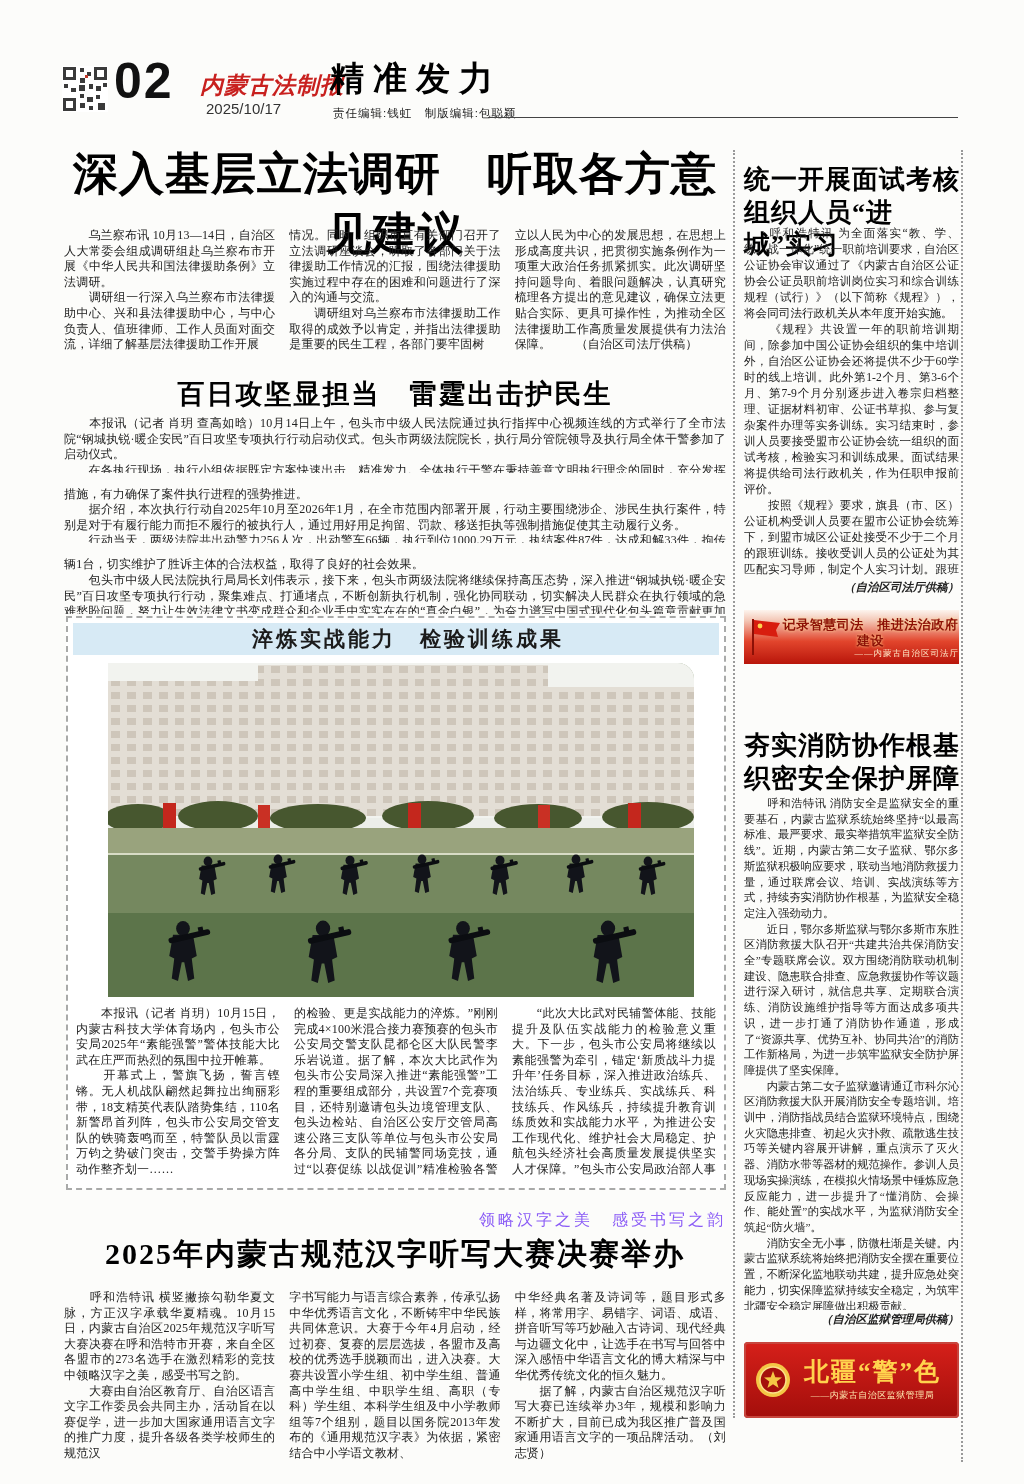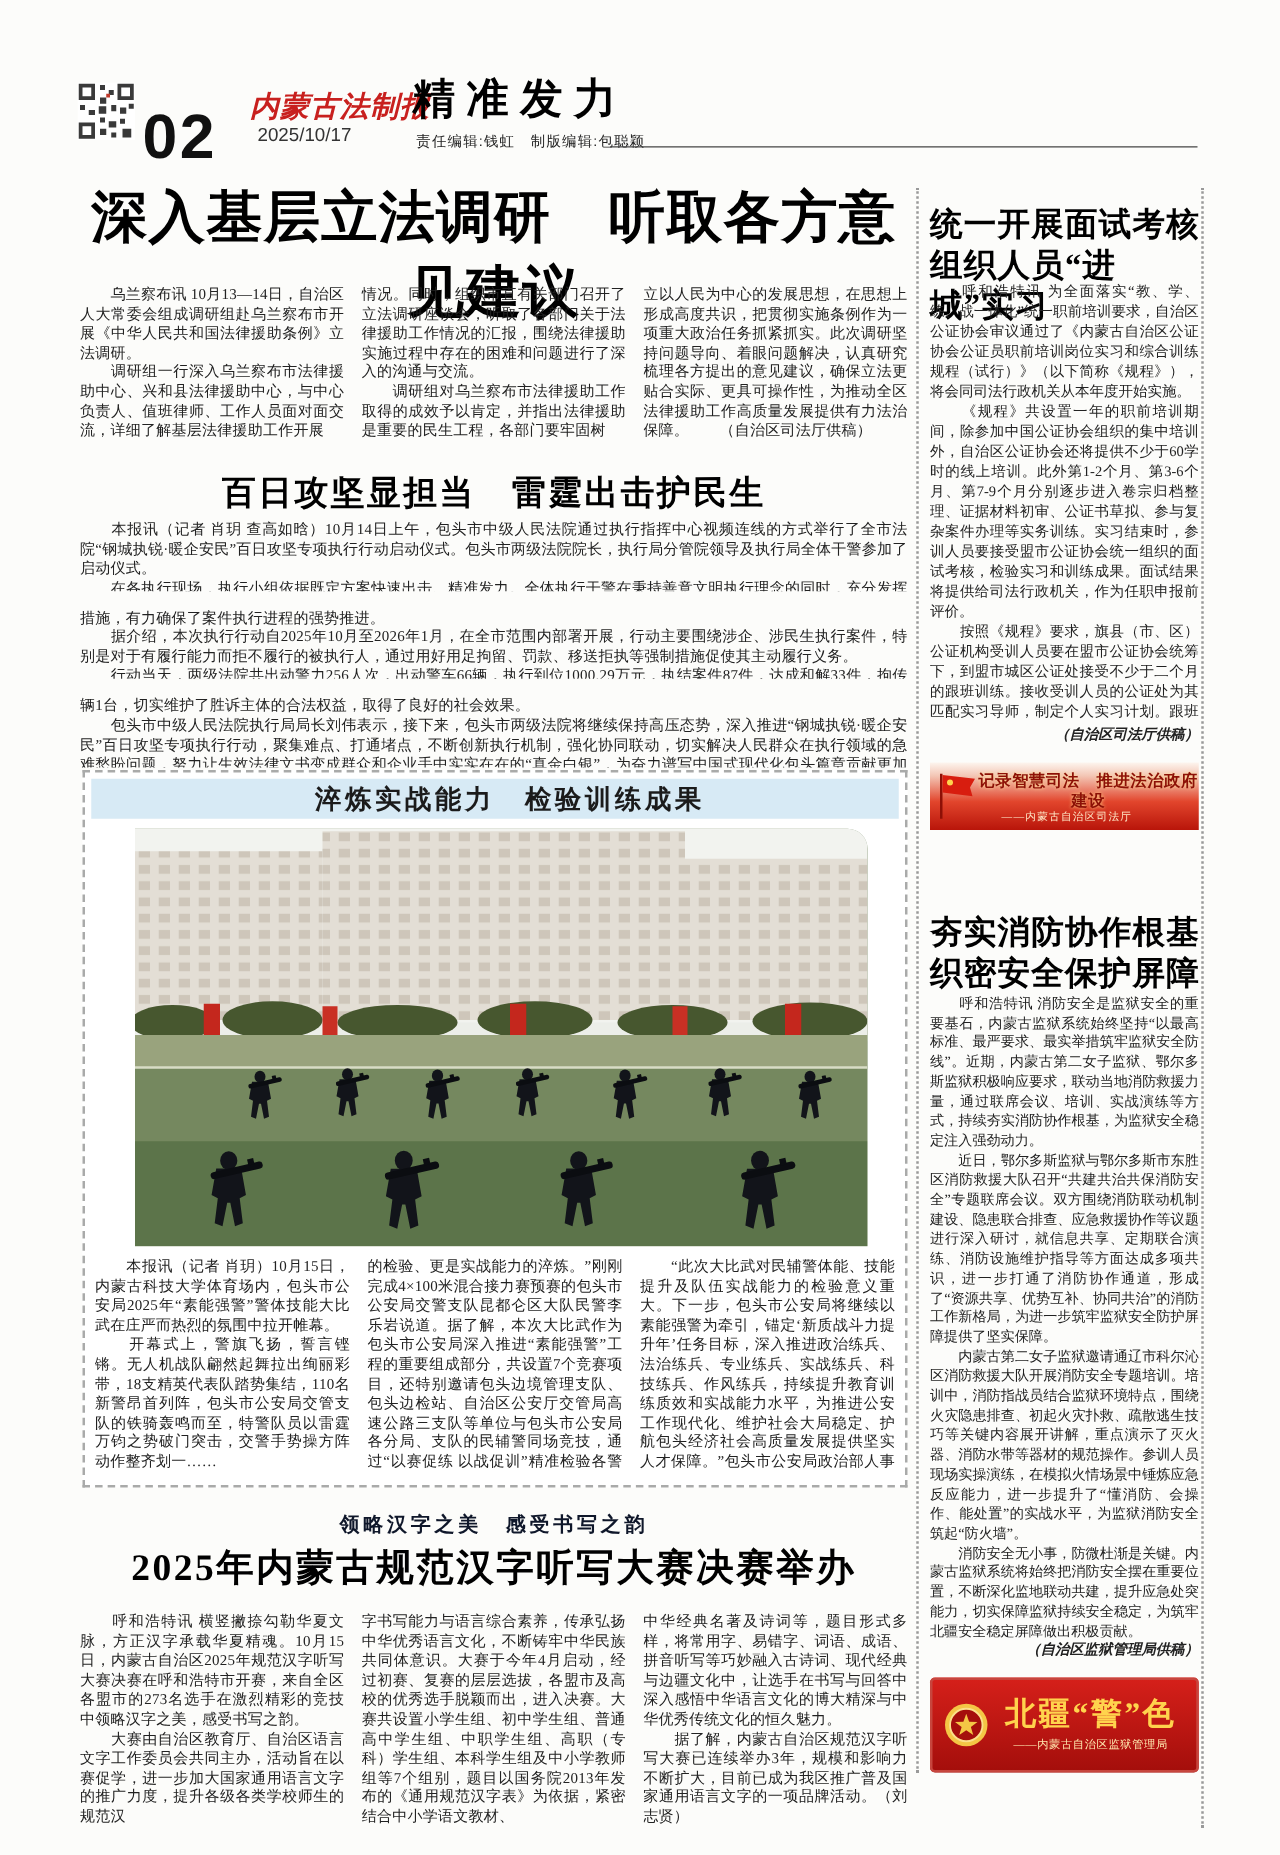--- a/index.html
+++ b/index.html
@@ -3,21 +3,21 @@
 <meta charset="utf-8">
 <style>
   html,body{margin:0;padding:0;background:#e8e8e4;}
   .page{position:relative;width:1024px;height:1484px;margin:0 auto;background:#fcfcfa;
         font-family:"Liberation Serif","DejaVu Serif",serif;color:#1c1c1c;overflow:hidden;}
   .abs{position:absolute;}
 
   
   .qr{left:62px;top:66px;width:46px;height:46px;}
   .pagenum{left:114px;top:52px;font-family:"Liberation Sans","DejaVu Sans",sans-serif;
-           font-size:50px;font-weight:900;letter-spacing:2px;color:#111;margin-top:28px;}
+           font-size:50px;font-weight:900;letter-spacing:2px;color:#111;}
   .masthead{left:200px;top:70px;font-size:23px;font-weight:900;font-style:italic;color:#c8201e;letter-spacing:1px;}
   .date{left:206px;top:100px;font-family:"Liberation Sans",sans-serif;font-size:15px;color:#333;}
   .section{left:330px;top:56px;font-size:34px;font-weight:900;letter-spacing:9px;color:#000;}
   .editors{left:333px;top:106px;font-family:"Liberation Sans",sans-serif;font-size:11.5px;color:#222;letter-spacing:1px;}
   .header-rule{left:488px;top:117px;width:470px;height:0;border-top:1.5px solid #444;}
 
   
   .vsep-mid{left:733px;top:150px;height:1268px;width:0;border-left:2px dotted #999;}
   .vsep-right{left:961px;top:150px;height:1312px;width:0;border-left:2px dotted #999;}
 
@@ -33,38 +33,38 @@
   .h2-cols{left:64px;top:416px;width:662px;height:198px;flex-direction:column;}
 
   
   .photo-box{left:66px;top:616px;width:656px;height:570px;border:2px dashed #a9aaa9;background:#fff;}
   .photo-band{margin:5px 5px 0 5px;height:32px;line-height:32px;background:#d7eaf5;
               font-size:21px;font-weight:900;text-align:center;letter-spacing:3px;color:#1b1b1b;padding-left:24px;}
   .photo-frame{margin:8px 0 0 40px;width:586px;height:334px;border-radius:0 16px 0 0;overflow:hidden;background:#8a9a78;}
   .photo-cols{margin:9px 8px 0 8px;height:172px;}
 
   
-  .kicker{left:64px;top:1210px;width:662px;text-align:center;font-size:16px;font-weight:700;letter-spacing:3px;color:#0f172a;}
+  .kicker{left:64px;top:1210px;width:662px;text-align:right;font-size:16px;font-weight:400;letter-spacing:3px;color:#8b5cf6;}
   .bottom-headline{left:64px;top:1234px;width:662px;font-size:30px;letter-spacing:2px;}
   .bottom-cols{left:64px;top:1290px;width:662px;height:182px;}
 
   
   .r-head{left:744px;top:164px;width:216px;font-size:26px;font-weight:900;line-height:1.25;
           letter-spacing:1px;color:#000;}
   .r-body{left:744px;top:226px;width:215px;font-size:11.6px;line-height:16px;text-align:justify;
           white-space:pre-line;overflow:hidden;color:#222;}
   .r1-body{height:352px;}
   .byline{font-style:italic;font-weight:700;text-align:right;font-size:11.5px;color:#222;}
   .r1-byline{left:744px;top:580px;width:215px;}
   .banner1{left:744px;top:610px;width:215px;height:54px;border-radius:0;overflow:hidden;
            background:linear-gradient(180deg,#fdf5ee 0%,#f3c5b4 20%,#e2452c 58%,#b8150a 100%);
            display:flex;align-items:center;}
   .banner1 .slogan{flex:1;text-align:center;font-size:13px;font-weight:900;color:#8d1006;
                    letter-spacing:.5px;text-shadow:0 0 3px #ffd98f;line-height:1.2;margin-top:-8px;}
-  .banner1 .sub{position:absolute;left:4px;right:0;bottom:4px;text-align:center;font-size:8.5px;color:#ffe9c9;letter-spacing:1px;}
+  .banner1 .sub{position:absolute;left:4px;right:0;bottom:4px;text-align:right;font-size:8.5px;color:#ffe9c9;letter-spacing:1px;}
   .r2-head{top:730px;}
   .r2-body{top:796px;height:514px;font-size:11.3px;line-height:15.7px;}
   .r2-byline{left:744px;top:1312px;width:215px;}
   .banner2{left:744px;top:1342px;width:215px;height:76px;border-radius:4px;
            background:linear-gradient(180deg,#d6201a,#a30e0b);
            box-shadow:inset 0 0 0 2px #c7463e;display:flex;align-items:center;padding:0 8px;box-sizing:border-box;}
   .banner2 .t{flex:1;text-align:center;}
   .banner2 .t .big{font-size:25px;font-weight:900;color:#ffd34d;letter-spacing:2px;line-height:1.1;}
   .banner2 .t .small{font-size:9px;color:#ffe9b0;margin-top:4px;letter-spacing:.5px;}
 </style>

